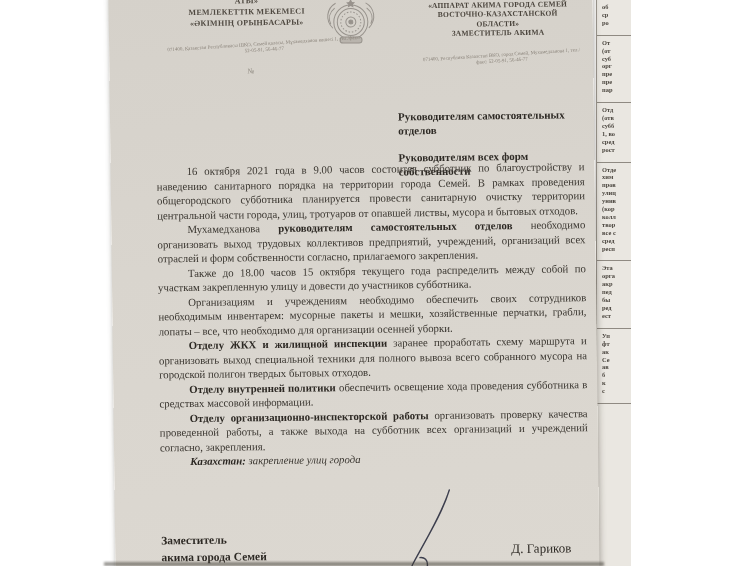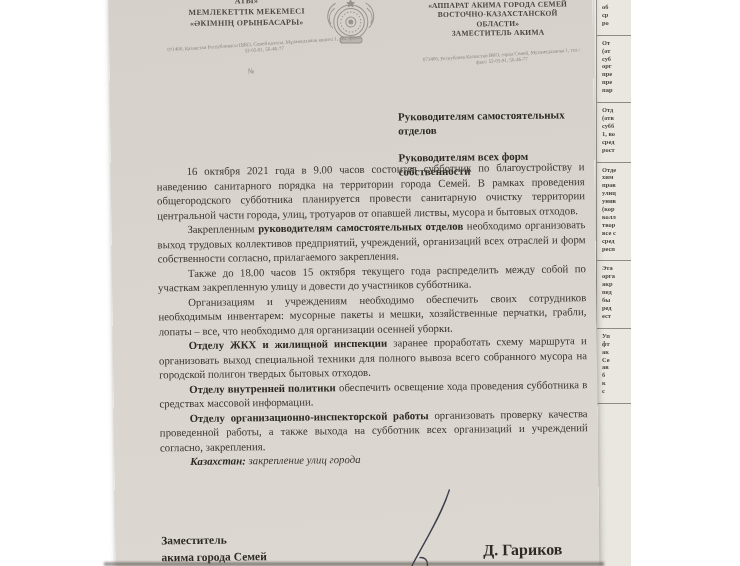--- a/index.html
+++ b/index.html
@@ -39,22 +39,22 @@
   .addressee{position:absolute;left:288px;top:118px;width:182px;
     font-weight:700;font-size:11px;line-height:14px;color:#2f2b26;}
   .addressee p{margin:0 0 13px 0;}
   .body-text{position:absolute;left:46px;top:170px;width:428px;
     font-size:10.8px;line-height:14.5px;text-align:justify;color:#3b3731;}
   .body-text p{margin:0;text-indent:30px;}
   .body-text .b{font-weight:700;color:#2c2823;}
   .body-text .i{font-style:italic;}
   .sig-block{position:absolute;left:46px;top:538px;font-weight:700;
     font-size:11.5px;line-height:17px;color:#2e2a25;}
-  .sig-name{position:absolute;left:368px;top:551px;font-weight:700;
-    font-size:16px;color:#2e2a25;white-space:nowrap;}
+  .sig-name{position:absolute;left:396px;top:551px;font-weight:400;
+    font-size:13px;color:#2e2a25;white-space:nowrap;}
   .sig-svg{position:absolute;left:286px;top:494px;transform:rotate(6deg);}
   .bottom-edge{position:absolute;left:104px;bottom:0;width:500px;height:4px;
     background:rgba(62,57,50,.5);filter:blur(1px);}
 </style>
 </head>
 <body>
 
 <div class="canvas">
 
   <div class="page2" id="strip">
@@ -150,21 +150,21 @@
     <div class="addr rus">071400, Республика Казахстан ВКО, город Семей, Мухамедханова 1, тел./факс: 52-05-91, 56-46-77</div>
     <div class="num-mark">№</div>
 
     <div class="addressee">
       <p>Руководителям самостоятельных отделов</p>
       <p>Руководителям всех форм собственности</p>
     </div>
 
     <div class="body-text" id="body-paragraphs">
         <p><span>16 октября 2021 года в 9.00 часов состоится субботник по благоустройству и наведению санитарного порядка на территории города Семей. В рамках проведения общегородского субботника планируется провести санитарную очистку территории центральной части города, улиц, тротуаров от опавшей листвы, мусора и бытовых отходов.</span></p>
-        <p><span>Закрепленным </span><span class="b">руководителям самостоятельных отделов</span><span> необходимо организовать выход трудовых коллективов предприятий, учреждений, организаций всех отраслей и форм собственности согласно, прилагаемого закрепления.</span></p>
+        <p><span>Мухамедханова </span><span class="b">руководителям самостоятельных отделов</span><span> необходимо организовать выход трудовых коллективов предприятий, учреждений, организаций всех отраслей и форм собственности согласно, прилагаемого закрепления.</span></p>
         <p><span>Также до 18.00 часов 15 октября текущего года распределить между собой по участкам закрепленную улицу и довести до участников субботника.</span></p>
         <p><span>Организациям и учреждениям необходимо обеспечить своих сотрудников необходимым инвентарем: мусорные пакеты и мешки, хозяйственные перчатки, грабли, лопаты – все, что необходимо для организации осенней уборки.</span></p>
         <p><span class="b">Отделу ЖКХ и жилищной инспекции</span><span> заранее проработать схему маршрута и организовать выход специальной техники для полного вывоза всего собранного мусора на городской полигон твердых бытовых отходов.</span></p>
         <p><span class="b">Отделу внутренней политики</span><span> обеспечить освещение хода проведения субботника в средствах массовой информации.</span></p>
         <p><span class="b">Отделу организационно-инспекторской работы</span><span> организовать проверку качества проведенной работы, а также выхода на субботник всех организаций и учреждений согласно, закрепления.</span></p>
         <p><span class="b i">Казахстан:</span><span class="i"> закрепление улиц города</span></p>
       </div>
 
     <svg class="sig-svg" width="70" height="100" viewBox="0 0 70 100">
       <g stroke="#3d3f4e" fill="none" stroke-width="1.4" stroke-linecap="round">

